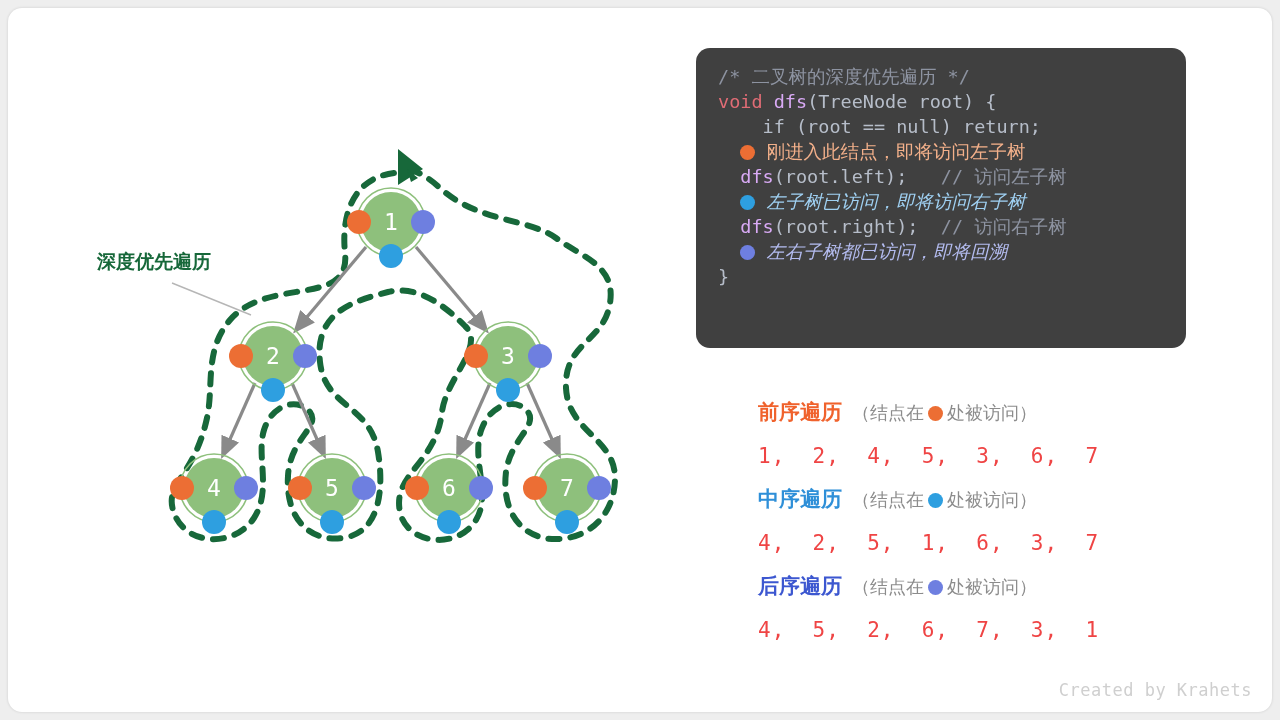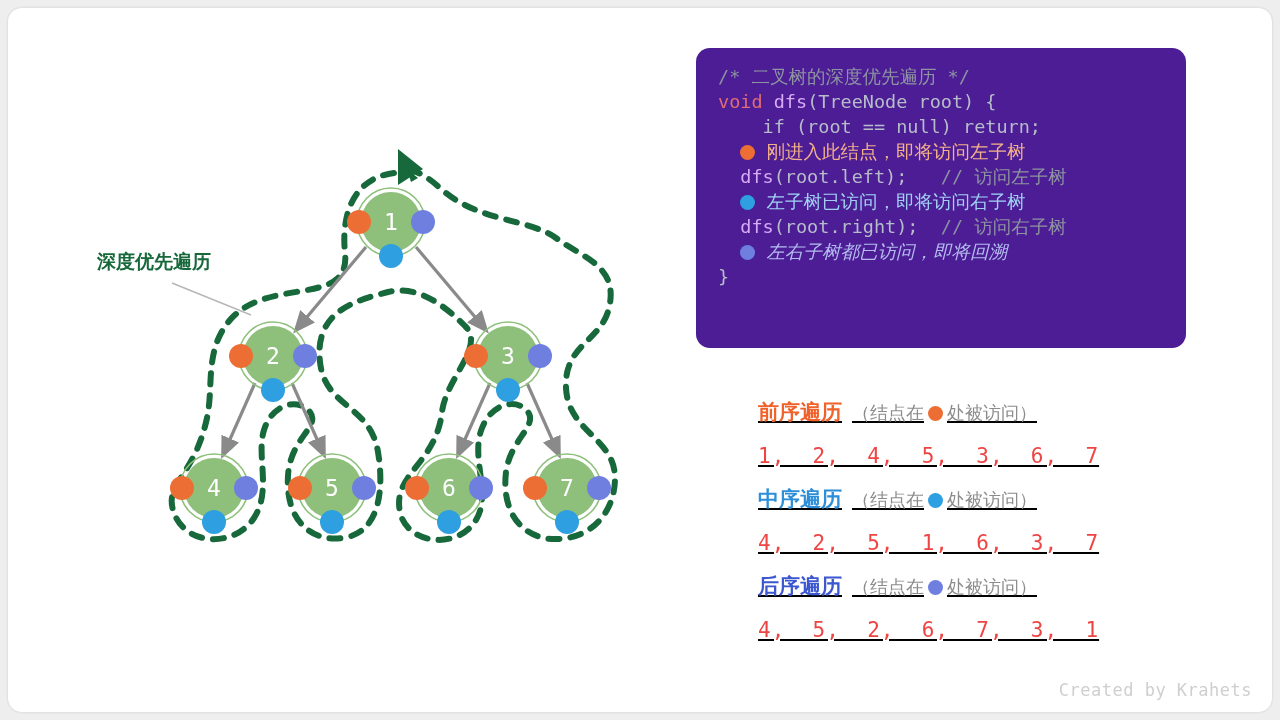--- a/index.html
+++ b/index.html
@@ -43,56 +43,55 @@
     fill: #17683a;
   }
 
   
   #code-block {
     position: absolute;
     left: 688px;
     top: 40px;
     width: 490px;
     height: 300px;
-    background: #4c1d95;
+    background: #404040;
     border-radius: 14px;
     box-sizing: border-box;
     padding: 16px 0 0 22px;
     font-family: "DejaVu Sans Mono", "Liberation Mono", monospace;
     font-size: 18.5px;
     line-height: 25px;
     white-space: pre;
   }
   #code-block .ln { display: block; height: 25px; }
   .c-comment { color: #8d93a1; }
   .c-key     { color: #e06c75; text-align: center; }
   .c-fn      { color: #d9aaf5; }
   .c-plain   { color: #b6bdc9; }
   .c-note-o  { color: #f3b08a; }
-  .c-note-b  { color: #9fd0f2; }
+  .c-note-b  { color: #9fd0f2; font-style: italic; }
   .c-note-p  { color: #b3bbef; font-style: italic; }
 
   .dot {
     display: inline-block;
     width: 15px;
     height: 15px;
     border-radius: 50%;
     vertical-align: -2px;
   }
   .dot-orange { background: #ec6e34; }
   .dot-blue   { background: #2e9fe0; }
   .dot-purple { background: #6e7fe0; }
 
   
   #results {
     position: absolute;
     left: 750px;
     top: 385px;
     width: 440px;
-    text-decoration: underline;
   }
   .res-head {
     font-family: "Liberation Sans", sans-serif;
     font-size: 21px;
     font-weight: bold;
     line-height: 38px;
     white-space: nowrap;
   }
   .res-head .note {
     font-weight: normal;

